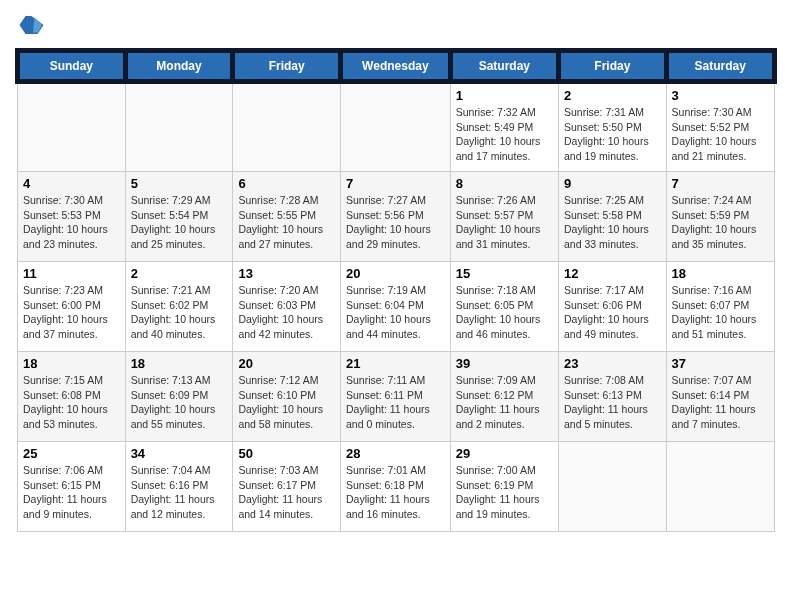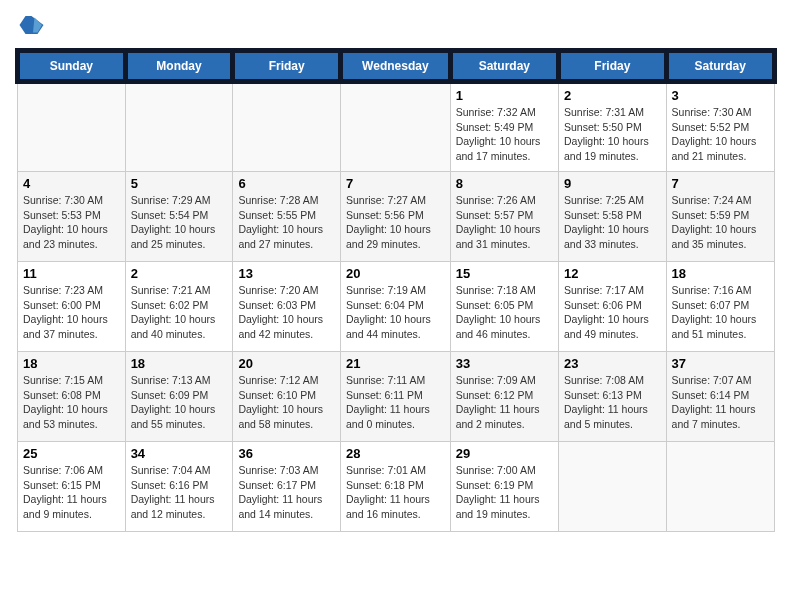--- a/index.html
+++ b/index.html
@@ -213,21 +213,21 @@
         </td>
         <td>
           <span class="day-number">20</span>
           <div class="day-info">Sunrise: 7:12 AM<br>Sunset: 6:10 PM<br>Daylight: 10 hours and 58 minutes.</div>
         </td>
         <td>
           <span class="day-number">21</span>
           <div class="day-info">Sunrise: 7:11 AM<br>Sunset: 6:11 PM<br>Daylight: 11 hours and 0 minutes.</div>
         </td>
         <td>
-          <span class="day-number">33</span>
+          <span class="day-number">39</span>
           <div class="day-info">Sunrise: 7:09 AM<br>Sunset: 6:12 PM<br>Daylight: 11 hours and 2 minutes.</div>
         </td>
         <td>
           <span class="day-number">23</span>
           <div class="day-info">Sunrise: 7:08 AM<br>Sunset: 6:13 PM<br>Daylight: 11 hours and 5 minutes.</div>
         </td>
         <td>
           <span class="day-number">37</span>
           <div class="day-info">Sunrise: 7:07 AM<br>Sunset: 6:14 PM<br>Daylight: 11 hours and 7 minutes.</div>
         </td>
@@ -235,21 +235,21 @@
       <tr>
         <td>
           <span class="day-number">25</span>
           <div class="day-info">Sunrise: 7:06 AM<br>Sunset: 6:15 PM<br>Daylight: 11 hours and 9 minutes.</div>
         </td>
         <td>
           <span class="day-number">34</span>
           <div class="day-info">Sunrise: 7:04 AM<br>Sunset: 6:16 PM<br>Daylight: 11 hours and 12 minutes.</div>
         </td>
         <td>
-          <span class="day-number">36</span>
+          <span class="day-number">50</span>
           <div class="day-info">Sunrise: 7:03 AM<br>Sunset: 6:17 PM<br>Daylight: 11 hours and 14 minutes.</div>
         </td>
         <td>
           <span class="day-number">28</span>
           <div class="day-info">Sunrise: 7:01 AM<br>Sunset: 6:18 PM<br>Daylight: 11 hours and 16 minutes.</div>
         </td>
         <td>
           <span class="day-number">29</span>
           <div class="day-info">Sunrise: 7:00 AM<br>Sunset: 6:19 PM<br>Daylight: 11 hours and 19 minutes.</div>
         </td>

